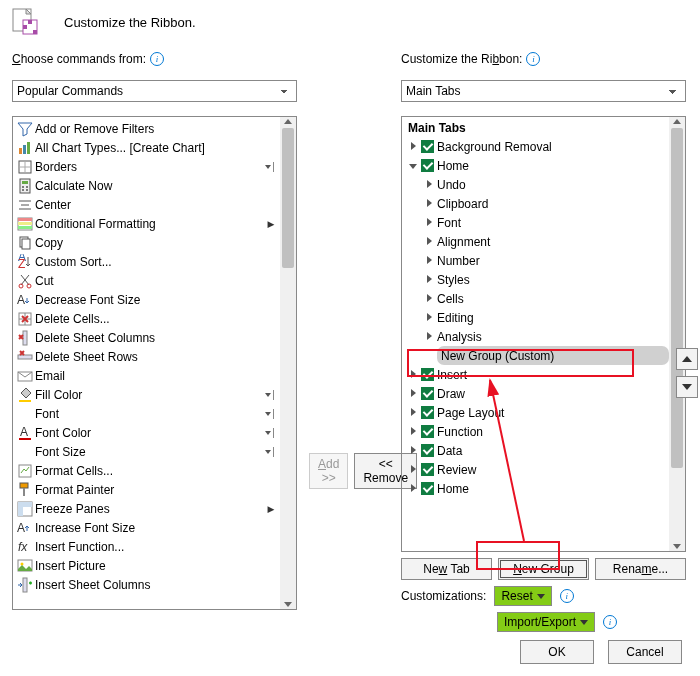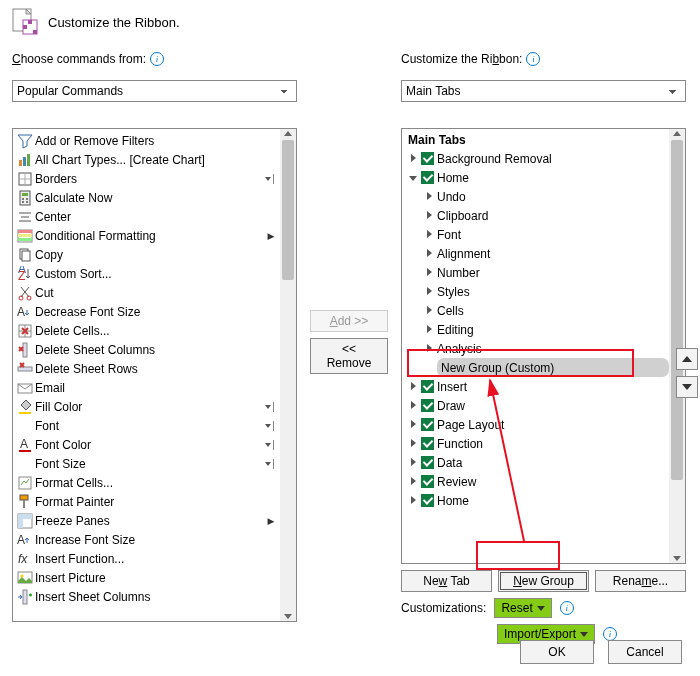--- a/index.html
+++ b/index.html
@@ -1,30 +1,30 @@
 <!DOCTYPE html>
 <html><head>
 <meta charset="utf-8">
 <style>
 * { box-sizing: border-box; margin: 0; padding: 0; font-family: "Segoe UI", Arial, sans-serif; font-size: 12px; }
 body { background: #fff; width: 700px; height: 676px; position: relative; padding: 8px 12px; color: #000; }
-.header { display: flex; align-items: center; gap: 8px; margin-bottom: 14px; }
+.header { display: flex; align-items: center; gap: 24px; margin-bottom: 14px; }
 .header-icon { width: 28px; height: 28px; position: relative; }
 .header-icon svg { width: 28px; height: 28px; }
 .header-title { font-size: 13px; }
 .columns { display: flex; gap: 12px; }
 .col { display: flex; flex-direction: column; }
 .col-left { width: 285px; }
-.col-mid { width: 80px; padding-top: 260px; display: flex; flex-direction: column; gap: 6px; align-items: center; }
+.col-mid { width: 80px; padding-top: 260px; display: flex; flex-direction: row; gap: 6px; align-items: center; }
 .col-right { width: 285px; }
 .label-row { display: flex; align-items: center; gap: 4px; margin-bottom: 12px; height: 18px; }
 .info-icon { width: 14px; height: 14px; border-radius: 50%; border: 1px solid #0078d4; color: #0078d4; display: inline-flex; align-items: center; justify-content: center; font-size: 9px; font-style: italic; font-family: serif; }
 .underline-letter { text-decoration: underline; }
 select.combo { width: 100%; height: 22px; border: 1px solid #888; background: #fff; padding: 0 4px; font-size: 12px; appearance: none; background-image: linear-gradient(45deg, transparent 50%, #555 50%), linear-gradient(135deg, #555 50%, transparent 50%); background-position: calc(100% - 12px) 9px, calc(100% - 8px) 9px; background-size: 4px 4px, 4px 4px; background-repeat: no-repeat; }
-.listbox { border: 1px solid #888; height: 494px; overflow: hidden; margin-top: 26px; display: flex; }
+.listbox { border: 1px solid #888; height: 494px; overflow: hidden; margin-top: 14px; display: flex; }
 .listbox-inner { flex: 1; overflow: hidden; padding: 2px 0; }
 .scrollbar { width: 16px; background: #f0f0f0; display: flex; flex-direction: column; align-items: center; padding: 2px 0; }
 .scroll-arrow { width: 0; height: 0; border-left: 4px solid transparent; border-right: 4px solid transparent; }
 .scroll-arrow.up { border-bottom: 5px solid #666; margin-bottom: 4px; }
 .scroll-arrow.down { border-top: 5px solid #666; margin-top: 4px; }
 .scroll-thumb { width: 12px; background: #c0c0c0; border-radius: 2px; }
 .list-item { display: flex; align-items: center; height: 19px; padding: 0 4px; gap: 2px; white-space: nowrap; }
 .list-icon { width: 16px; height: 16px; display: inline-flex; align-items: center; justify-content: center; flex-shrink: 0; }
 .list-icon svg { width: 16px; height: 16px; }
 .submenu-arrow { margin-left: auto; width: 10px; text-align: center; color: #333; font-size: 9px; }

